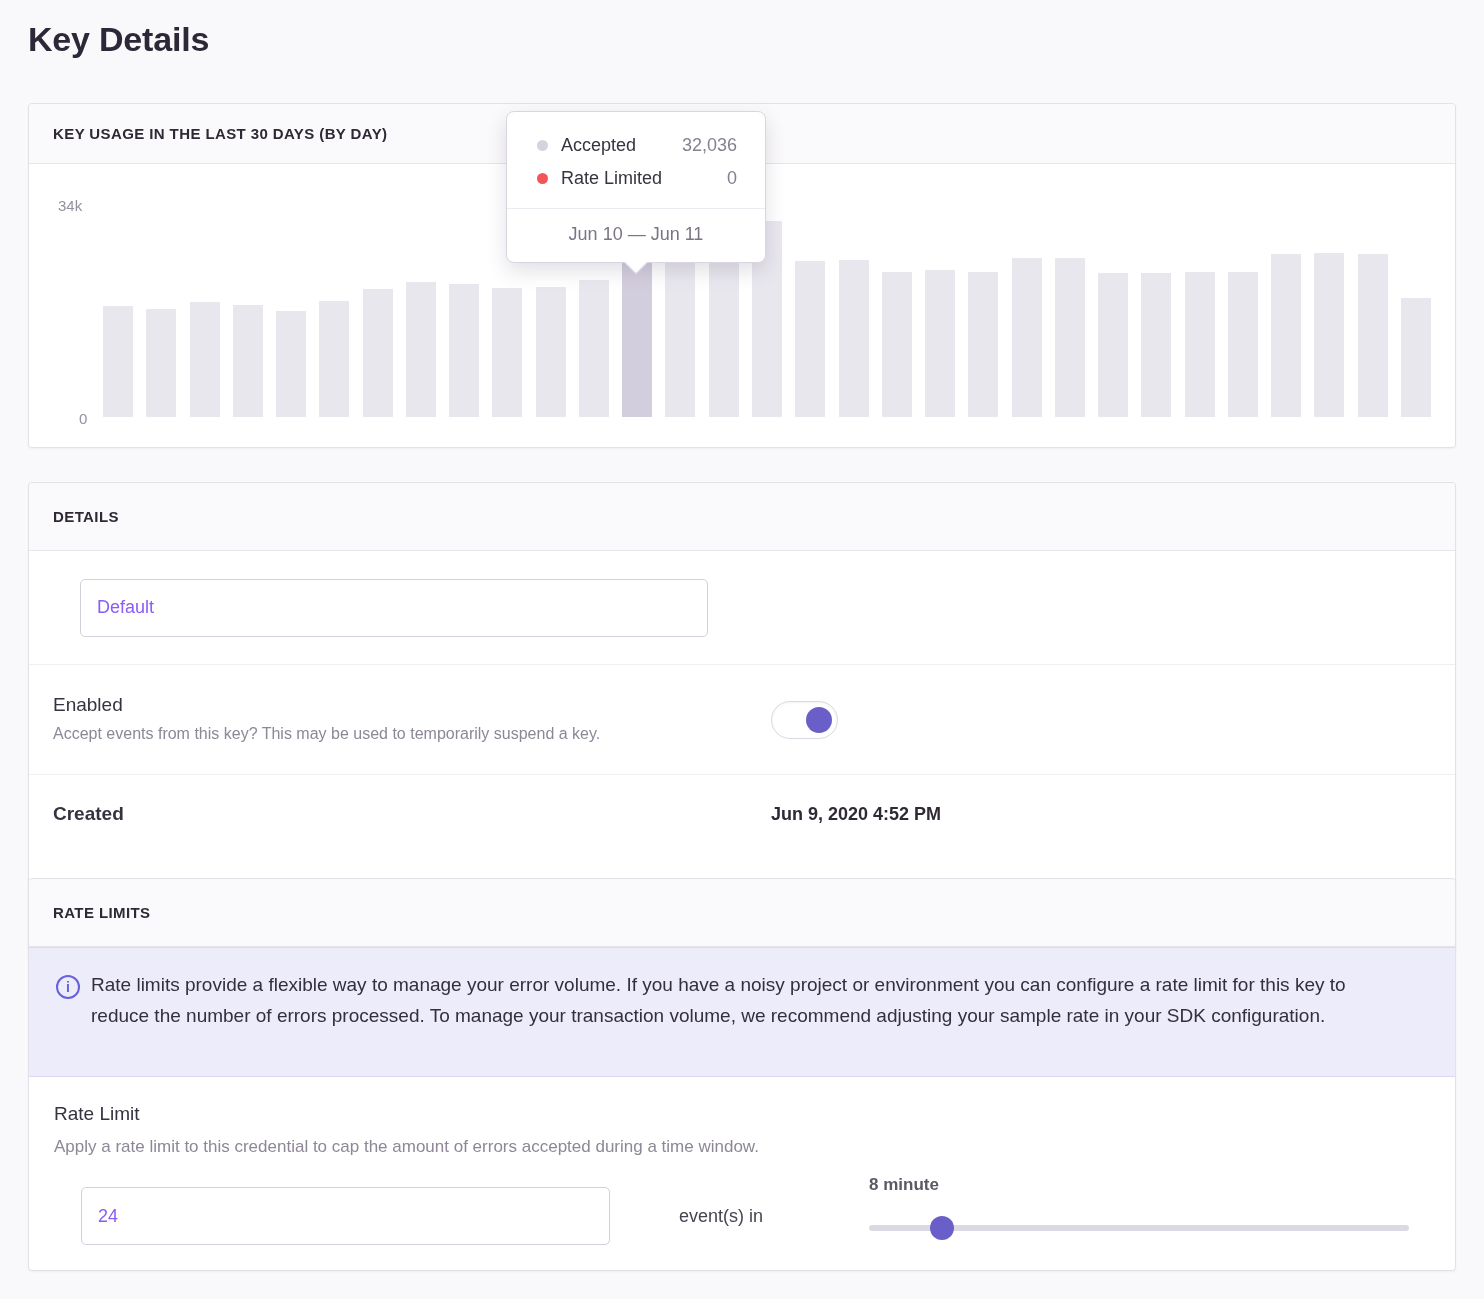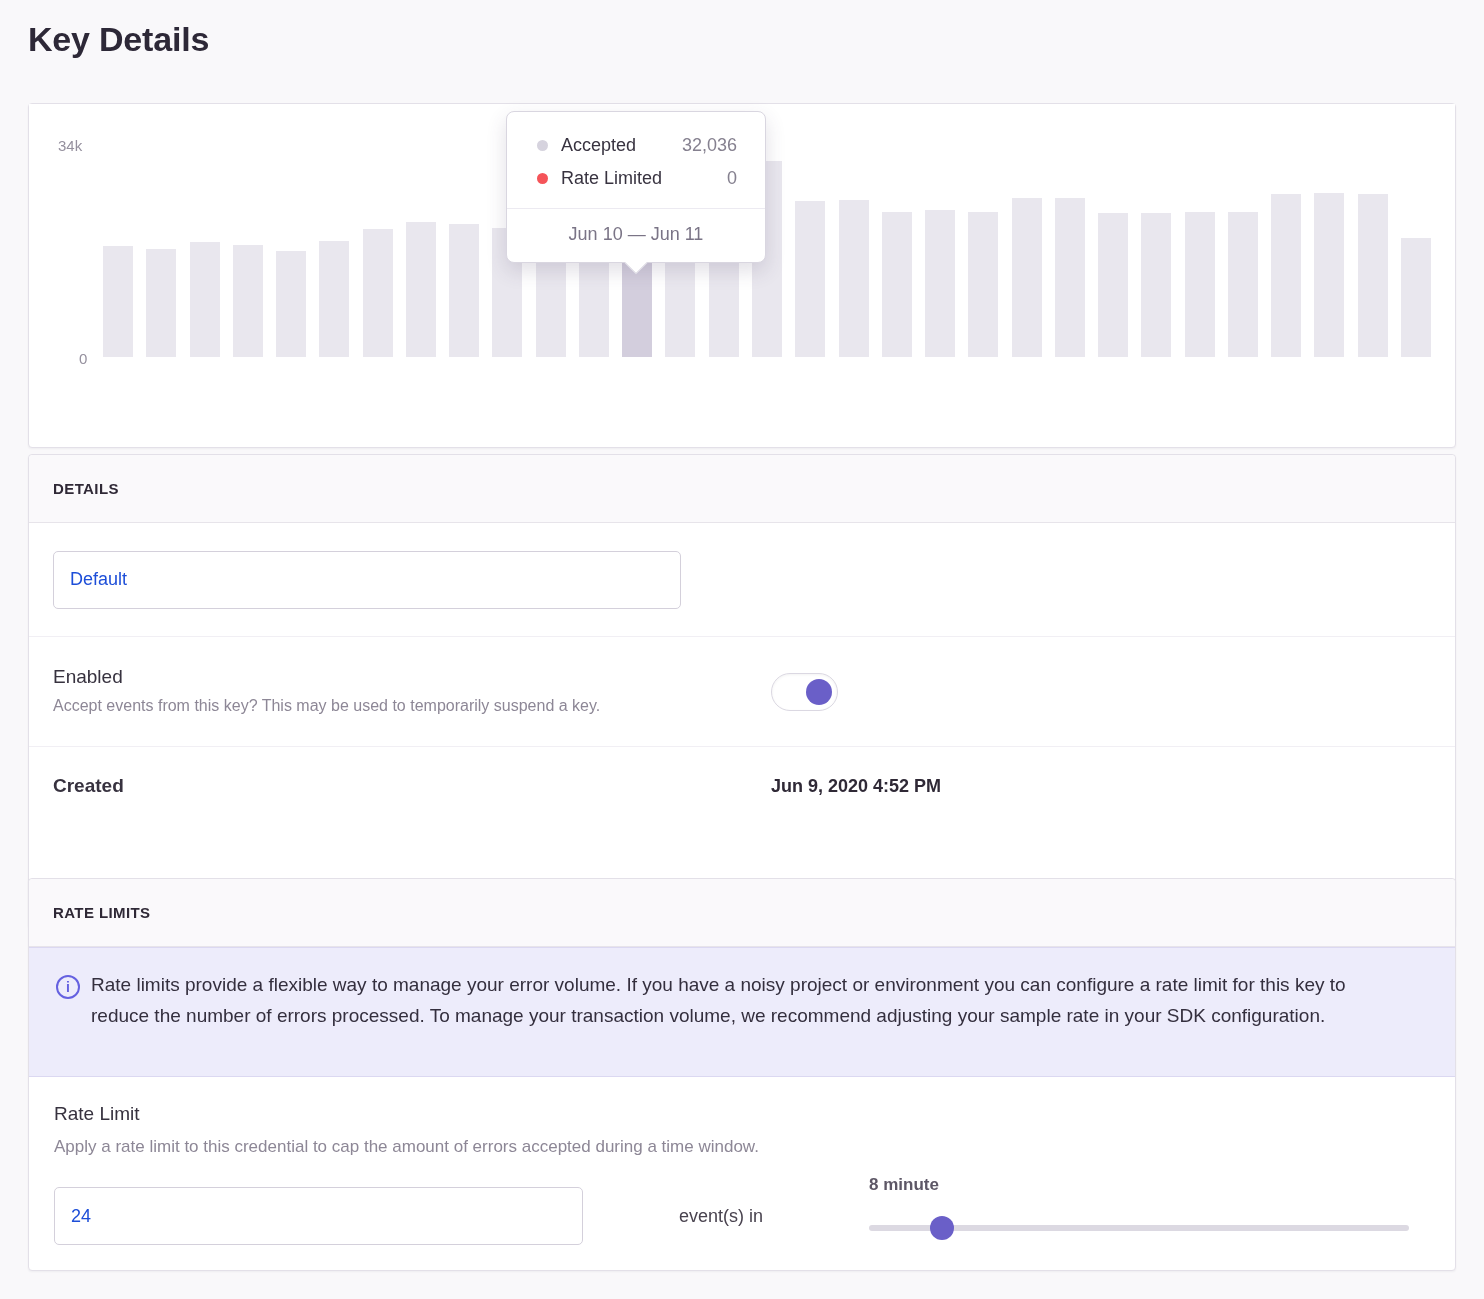--- a/index.html
+++ b/index.html
@@ -53,36 +53,36 @@
     text-align:center; font-size:18px; color:#7a7486;
   }
   .tt-arrow {
     position:absolute; bottom:-9px; left:50%; margin-left:-8px;
     width:16px; height:16px; background:#fff;
     border-right:1px solid #d9d6e0; border-bottom:1px solid #d9d6e0;
     transform:rotate(45deg);
   }
 
   
-  #panel-details { top:454px; height:474px; }
+  #panel-details { top:482px; height:474px; }
   .row {
     display:flex; align-items:center;
     padding:0 56px 0 24px; border-bottom:1px solid #f1eff4;
   }
   #row-name { height:114px; }
   #row-enabled { height:110px; }
   #row-created { height:78px; border-bottom:none;font-weight:bold; }
   .row-label-block { flex:1; padding-right:24px; }
   .row-label { font-size:19px; color:#37323f; }
   .row-help { margin-top:7px; font-size:16px; color:#8d8796; line-height:1.35; }
   .row-field { width:628px; flex:none; }
   .text-input {
     width:100%; height:58px; background:#fff;
     border:1px solid #d4d0db; border-radius:5px;
-    padding:0 16px; font-size:18px; color:#1d4ed8; font-family:inherit;
+    padding:0 16px; font-size:18px; color:#8b5cf6; font-family:inherit;margin-left:27px;
   }
   .created-value { font-size:18px; color:#2f2936; }
   .toggle {
     width:67px; height:38px; border:1px solid #dbd8e2; border-radius:19px;
     background:#fff; position:relative; cursor:pointer;
     box-shadow:inset 0 1px 3px rgba(0,0,0,0.05);
   }
   .toggle .knob {
     position:absolute; top:5px; left:5px; width:26px; height:26px;
     border-radius:50%; background:#6a5fc8;
@@ -119,20 +119,21 @@
     position:absolute; top:-9px; width:24px; height:24px;
     border-radius:50%; background:#6a5fc8; cursor:pointer;
   }
 </style>
 </head>
 <body>
 
 <h1 class="page-title">Key Details</h1>
 
 <section class="panel" id="panel-usage">
+  <div class="panel-header">KEY USAGE IN THE LAST 30 DAYS (BY DAY)</div>
   <div class="chart-body">
     <span class="axis-max">34k</span>
     <span class="axis-min">0</span>
     <div class="plot">
         <div class="bar" style="height: 51.8%;"></div>
         <div class="bar" style="height: 50.6%;"></div>
         <div class="bar" style="height: 53.8%;"></div>
         <div class="bar" style="height: 52.4%;"></div>
         <div class="bar" style="height: 49.7%;"></div>
         <div class="bar" style="height: 54.4%;"></div>

